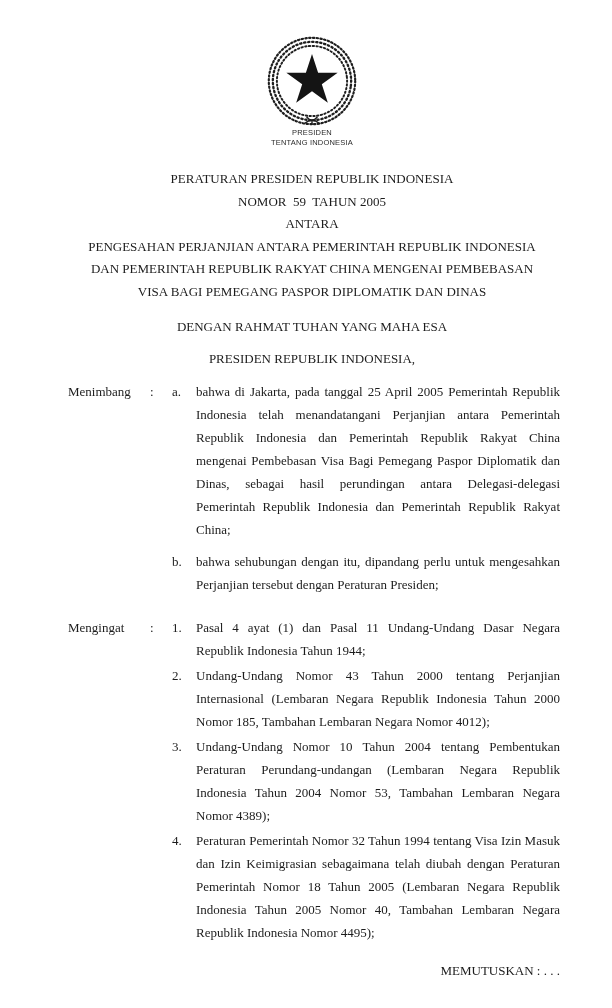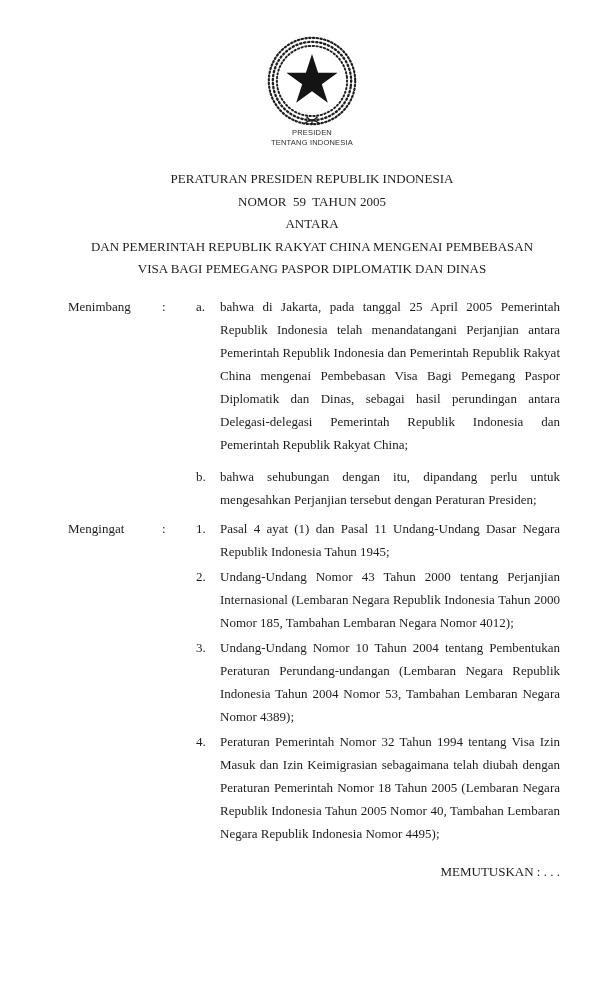--- a/index.html
+++ b/index.html
@@ -36,24 +36,23 @@
   .title-line { white-space: pre-wrap; text-align: center; }
   .preamble { line-height: 15px; }
   .invocation { margin-top: 16px; }
   .authority { margin-top: 17px; }
   .clause {
     display: grid;
     grid-template-columns: 82px 22px 1fr;
     padding-left: 68px;
     padding-right: 52px;
     line-height: 23px;
-    gap: 12px;
   }
   .clause--menimbang { margin-top: 14px; }
-  .clause--mengingat { margin-top: 6px; }
+  .clause--mengingat { margin-top: 20px; }
   .clause-label, .clause-colon, .marker { text-align: left; }
   .clause-item { display: grid; grid-template-columns: 24px 1fr; }
   .clause--menimbang .clause-item + .clause-item { margin-top: 9px; }
   .clause--mengingat .clause-item + .clause-item { margin-top: 2px; }
   .item-text { text-align: justify; }
   .memutuskan {
     padding-right: 52px;
     text-align: right;
     line-height: 23px;
     margin-top: 15px;
@@ -83,24 +82,29 @@
     <div class="seal-caption">
       <div>PRESIDEN</div>
       <div>TENTANG INDONESIA</div>
     </div>
   </header>
 
   <section class="title-block center-col">
     <div class="title-line">PERATURAN PRESIDEN REPUBLIK INDONESIA</div>
     <div class="title-line">NOMOR  59  TAHUN 2005</div>
     <div class="title-line">ANTARA</div>
+    <div class="title-line">PENGESAHAN PERJANJIAN ANTARA PEMERINTAH REPUBLIK INDONESIA</div>
     <div class="title-line">DAN PEMERINTAH REPUBLIK RAKYAT CHINA MENGENAI PEMBEBASAN</div>
     <div class="title-line">VISA BAGI PEMEGANG PASPOR DIPLOMATIK DAN DINAS</div>
   </section>
 
+  <section class="preamble center-col">
+    <div class="invocation">DENGAN RAHMAT TUHAN YANG MAHA ESA</div>
+    <div class="authority">PRESIDEN REPUBLIK INDONESIA,</div>
+  </section>
 
   <section class="clause clause--menimbang">
     <div class="clause-label">Menimbang</div>
     <div class="clause-colon">:</div>
     <div class="clause-items">
       <div class="clause-item">
         <div class="marker">a.</div>
         <div class="item-text">bahwa di Jakarta, pada tanggal 25 April 2005 Pemerintah Republik Indonesia telah menandatangani Perjanjian antara Pemerintah Republik Indonesia dan Pemerintah Republik Rakyat China mengenai Pembebasan Visa Bagi Pemegang Paspor Diplomatik dan Dinas, sebagai hasil perundingan antara Delegasi-delegasi Pemerintah Republik Indonesia dan Pemerintah Republik Rakyat China;</div>
       </div>
       <div class="clause-item">
@@ -109,21 +113,21 @@
       </div>
     </div>
   </section>
 
   <section class="clause clause--mengingat">
     <div class="clause-label">Mengingat</div>
     <div class="clause-colon">:</div>
     <div class="clause-items">
       <div class="clause-item">
         <div class="marker">1.</div>
-        <div class="item-text">Pasal 4 ayat (1) dan Pasal 11 Undang-Undang Dasar Negara Republik Indonesia Tahun 1945;</div>
+        <div class="item-text">Pasal 4 ayat (1) dan Pasal 11 Undang-Undang Dasar Negara Republik Indonesia Tahun 1944;</div>
       </div>
       <div class="clause-item">
         <div class="marker">2.</div>
         <div class="item-text">Undang-Undang Nomor 43 Tahun 2000 tentang Perjanjian Internasional (Lembaran Negara Republik Indonesia Tahun 2000 Nomor 185, Tambahan Lembaran Negara Nomor 4012);</div>
       </div>
       <div class="clause-item">
         <div class="marker">3.</div>
         <div class="item-text">Undang-Undang Nomor 10 Tahun 2004 tentang Pembentukan Peraturan Perundang-undangan (Lembaran Negara Republik Indonesia Tahun 2004 Nomor 53, Tambahan Lembaran Negara Nomor 4389);</div>
       </div>
       <div class="clause-item">

